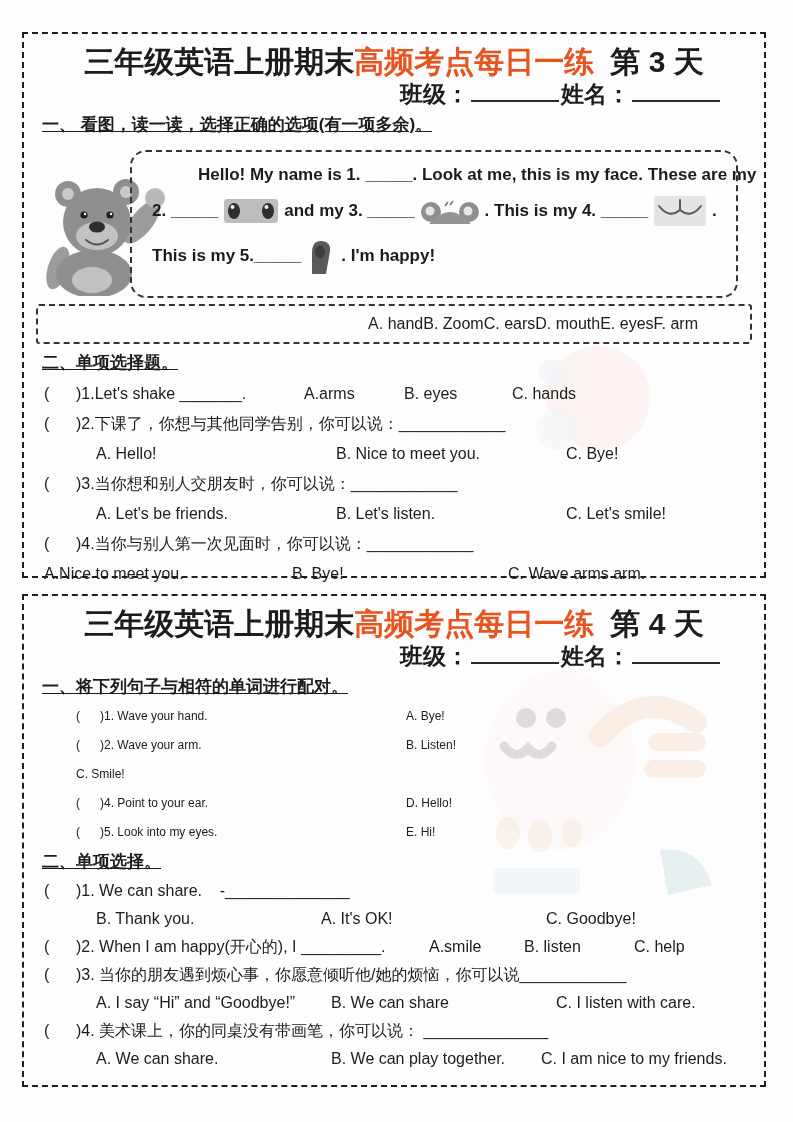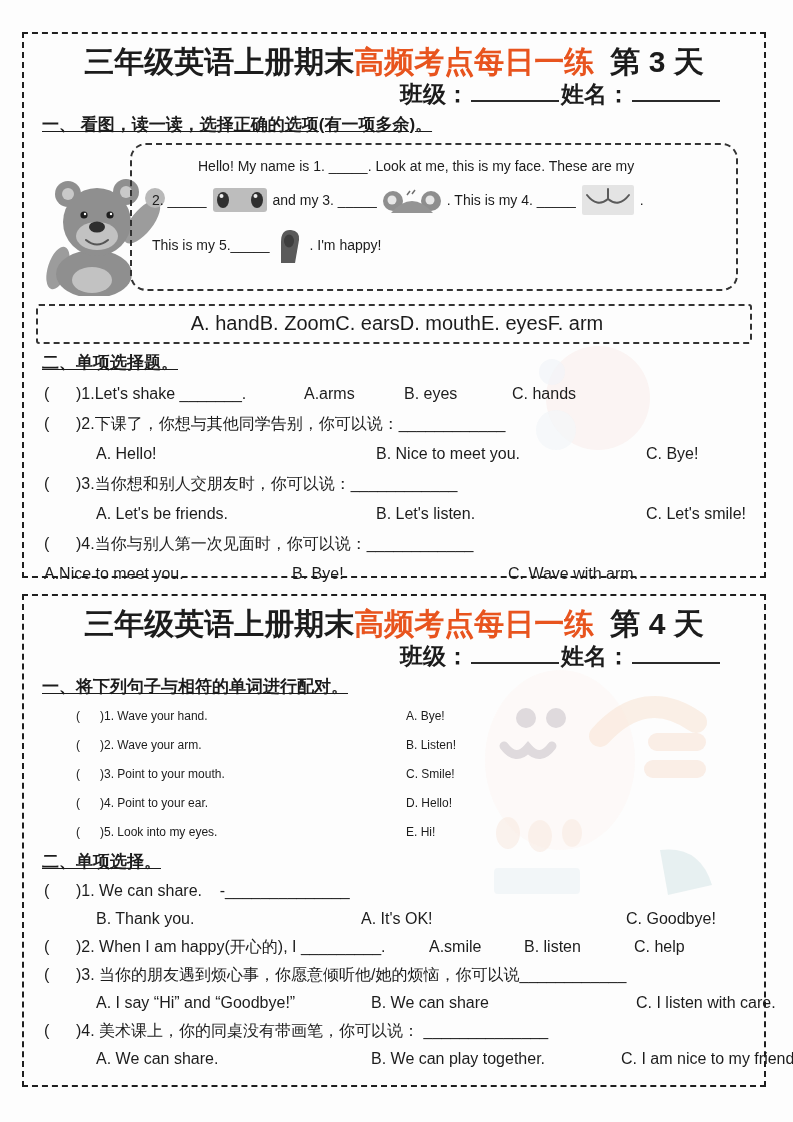--- a/index.html
+++ b/index.html
@@ -22,33 +22,33 @@
   .title-day { margin-left:16px; }
 
   .meta-row { text-align:right; padding-right:42px; margin-top:2px; font-size:23px; font-weight:600; line-height:24px; }
   .blank { display:inline-block; width:88px; height:15px; border-bottom:2px solid #2b2b2b; margin:0 2px; }
 
   .sec-heading { margin:8px 0 0 18px; font-size:17px; font-weight:700; line-height:22px;text-decoration:underline; }
 
   .passage-wrap { position:relative; height:152px; margin-top:6px; }
   .bear { position:absolute; left:14px; top:26px; }
   .passage-box {
-    position:absolute; left:106px; right:26px; top:1px; height:148px; box-sizing:border-box;
-    border:2px dashed #333; border-radius:16px; padding:8px 14px 0 20px; font-size:14px;
+    position:absolute; left:106px; right:26px; top:8px; height:148px; box-sizing:border-box;
+    border:2px dashed #333; border-radius:16px; padding:8px 14px 0 20px; font-size:17px;font-weight:bold;
   }
   .p-line { display:flex; align-items:center; margin-top:11px; white-space:pre; }
   .p-line.first { padding-left:46px; margin-top:5px; }
   .icon-gap { margin:0 6px; flex:none; }
 
   .word-bank {
     margin:10px 12px 0 12px; border:2px dashed #333; border-radius:3px;
-    display:flex; justify-content:center; padding:7px 52px 8px 58px; font-size:20px; line-height:21px;
+    display:flex; justify-content:flex-end; padding:7px 52px 8px 58px; font-size:16px; line-height:21px;
   }
   .q-line { display:flex; margin:9px 0 0 20px; font-size:16px; line-height:21px; white-space:pre;align-items:center; }
-  .q-line.opts { margin-left:72px;gap:40px; }
+  .q-line.opts { margin-left:72px; }
   #day4 .q-line { margin-top:7px; }
   .match-row { display:flex; margin:8px 0 0 52px; font-size:12px; line-height:21px; white-space:pre; }
   .match-left { width:330px; flex:none; }
 
   .w95{width:95px;flex:none;} .w100{width:100px;flex:none;} .w108{width:108px;flex:none;}
   .w110{width:110px;flex:none;} .w210{width:210px;flex:none;} .w216{width:216px;flex:none;}
   .w225{width:225px;flex:none;} .w230{width:230px;flex:none;} .w235{width:235px;flex:none;}
   .w240{width:240px;flex:none;} .w248{width:248px;flex:none;} .w260{width:260px;flex:none;}
   .w385{width:385px;flex:none;}
 </style>
@@ -180,21 +180,21 @@
       <span class="w230">B. Let's listen.</span>
       <span>C. Let's smile!</span>
     </div>
 
     <div class="q-line">
       <span>(      )4.当你与别人第一次见面时，你可以说：____________</span>
     </div>
     <div class="q-line">
       <span class="w248">A.Nice to meet you.</span>
       <span class="w216">B. Bye!</span>
-      <span>C. Wave with arm.</span>
+      <span>C. Wave arms arm.</span>
     </div>
   </section>
 
   <section class="day-box" id="day4">
     <div class="title-row">
       <span>三年级英语上册期末</span><span class="title-orange">高频考点每日一练</span><span class="title-day">第 4 天</span>
     </div>
     <div class="meta-row">
       <span>班级：</span><span class="blank"></span><span>姓名：</span><span class="blank"></span>
     </div>
@@ -202,21 +202,20 @@
 
     <div class="match-row">
       <span class="match-left">(      )1. Wave your hand.</span>
       <span>A. Bye!</span>
     </div>
     <div class="match-row">
       <span class="match-left">(      )2. Wave your arm.</span>
       <span>B. Listen!</span>
     </div>
     <div class="match-row">
-      <span class="match-left">(      )3. Point to your mouth.</span>
       <span>C. Smile!</span>
     </div>
     <div class="match-row">
       <span class="match-left">(      )4. Point to your ear.</span>
       <span>D. Hello!</span>
     </div>
     <div class="match-row">
       <span class="match-left">(      )5. Look into my eyes.</span>
       <span>E. Hi!</span>
     </div>

